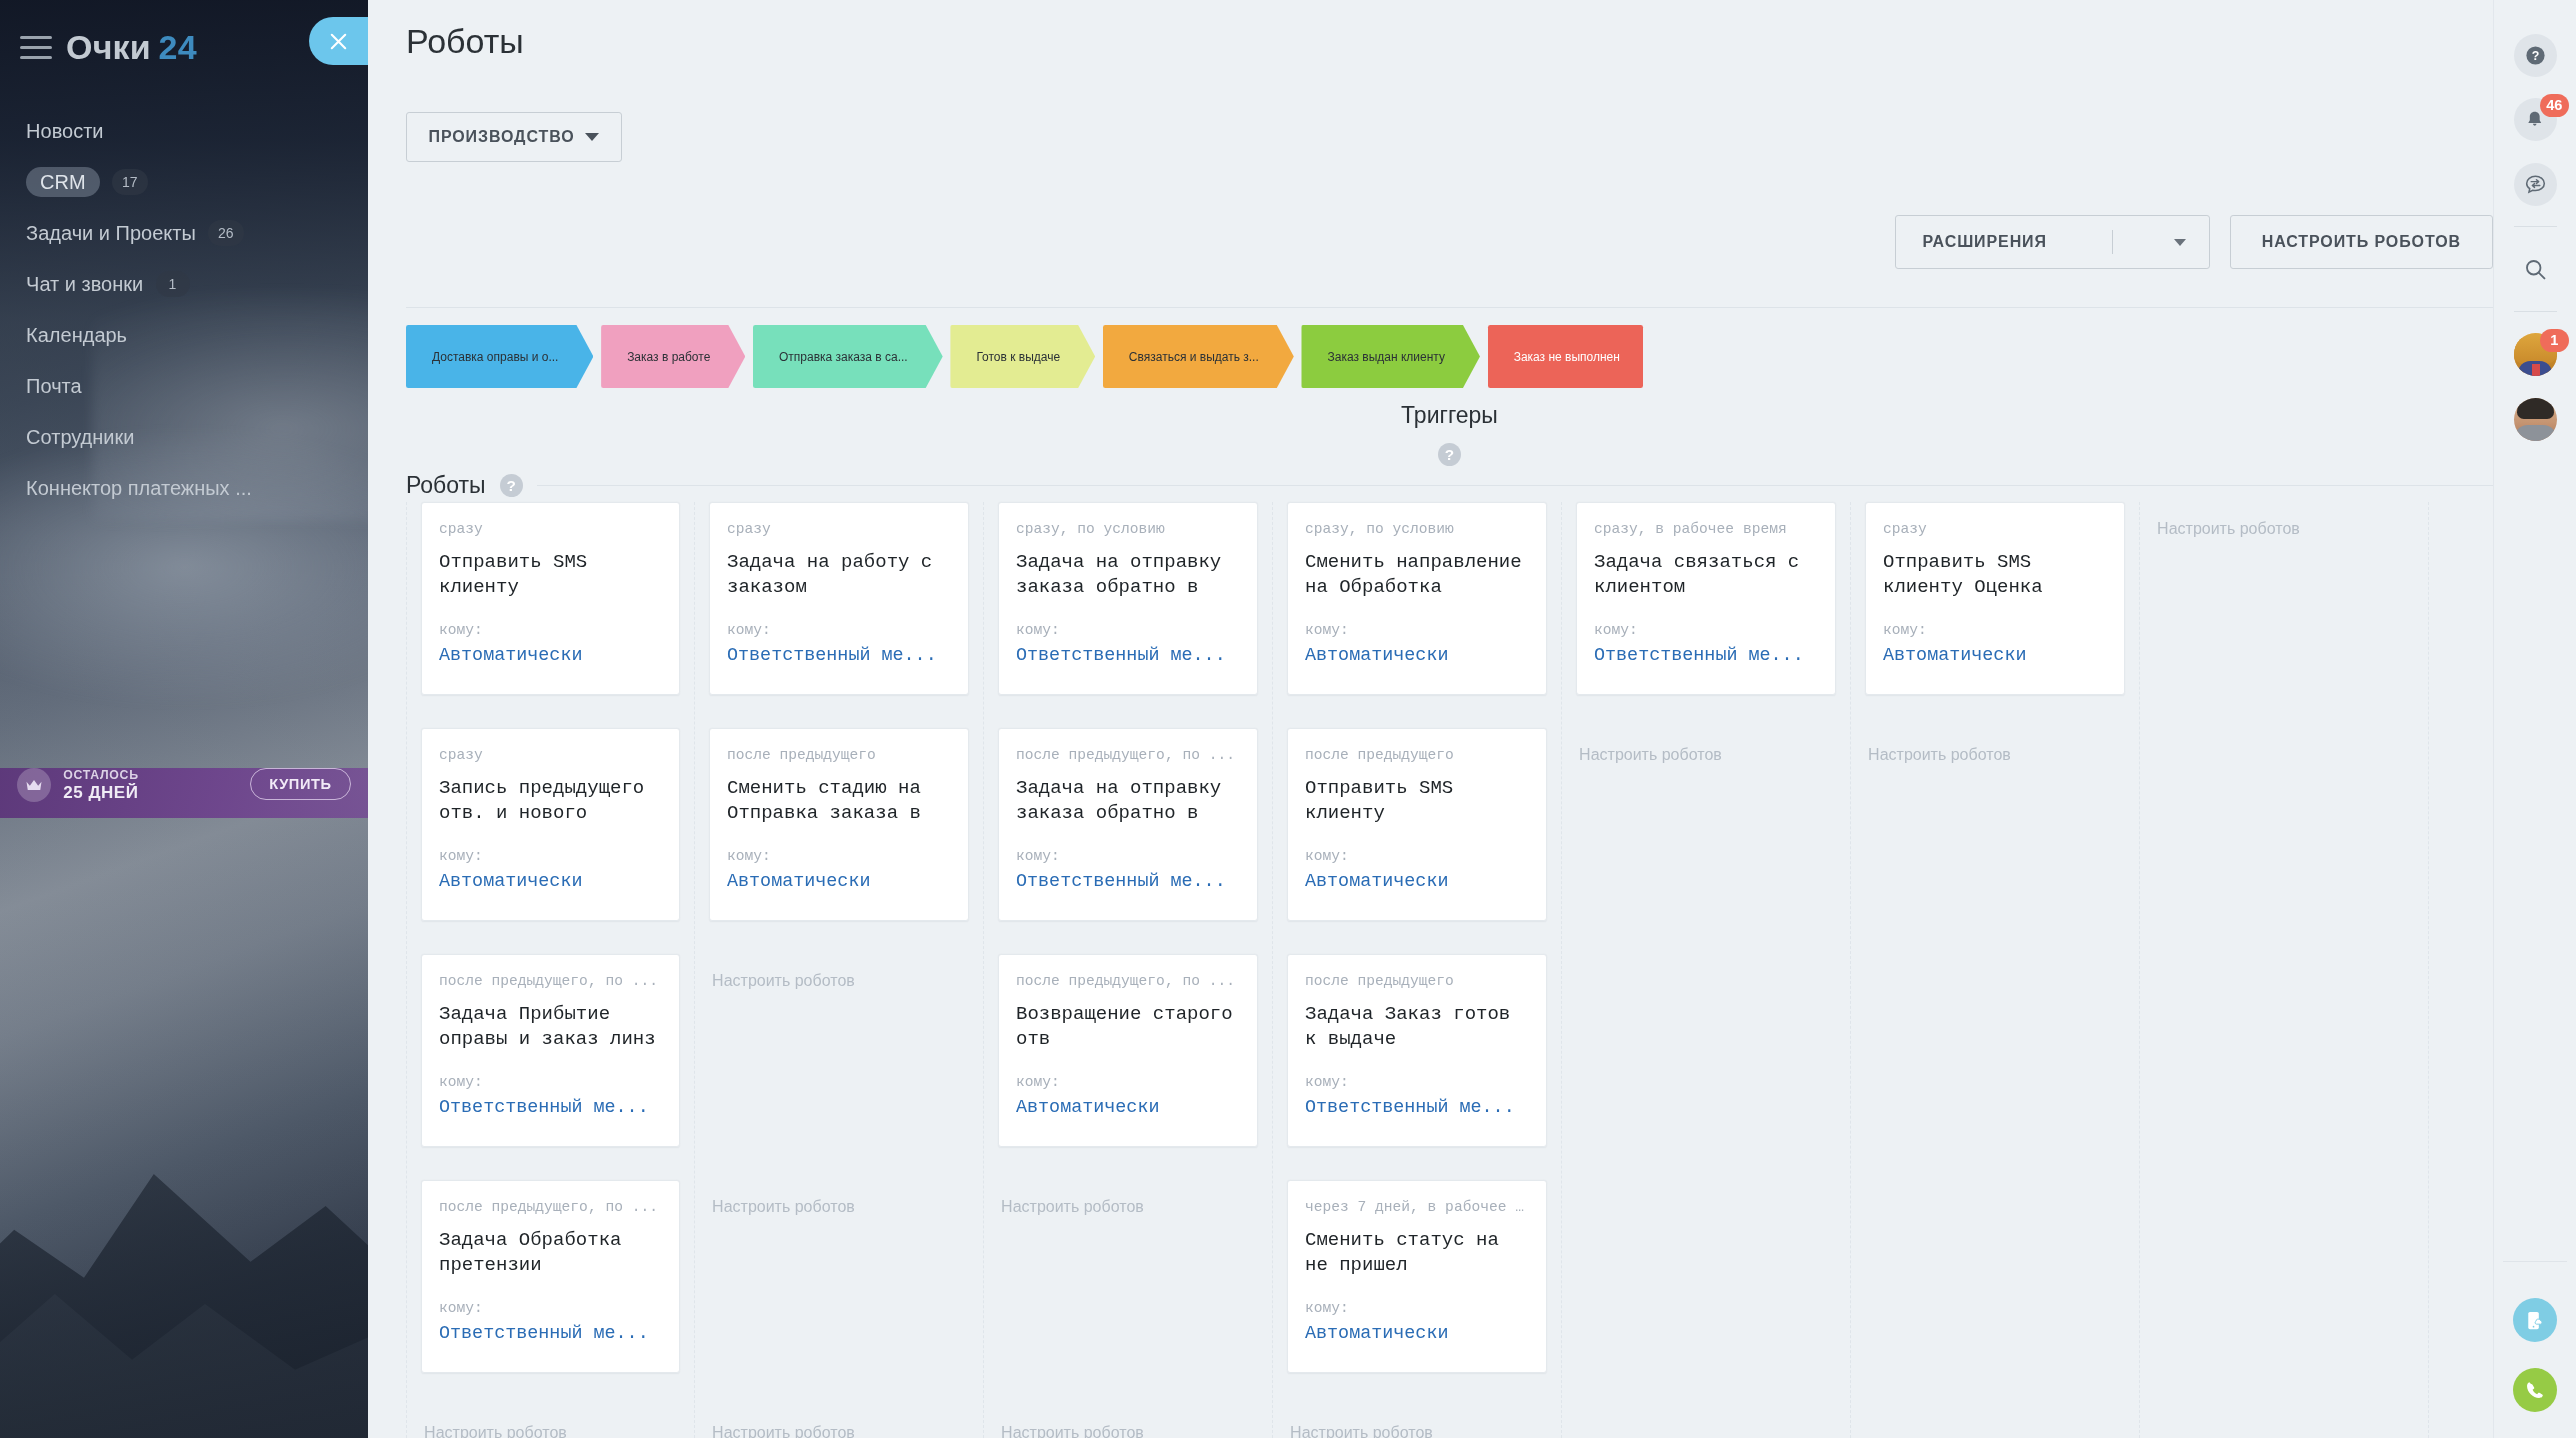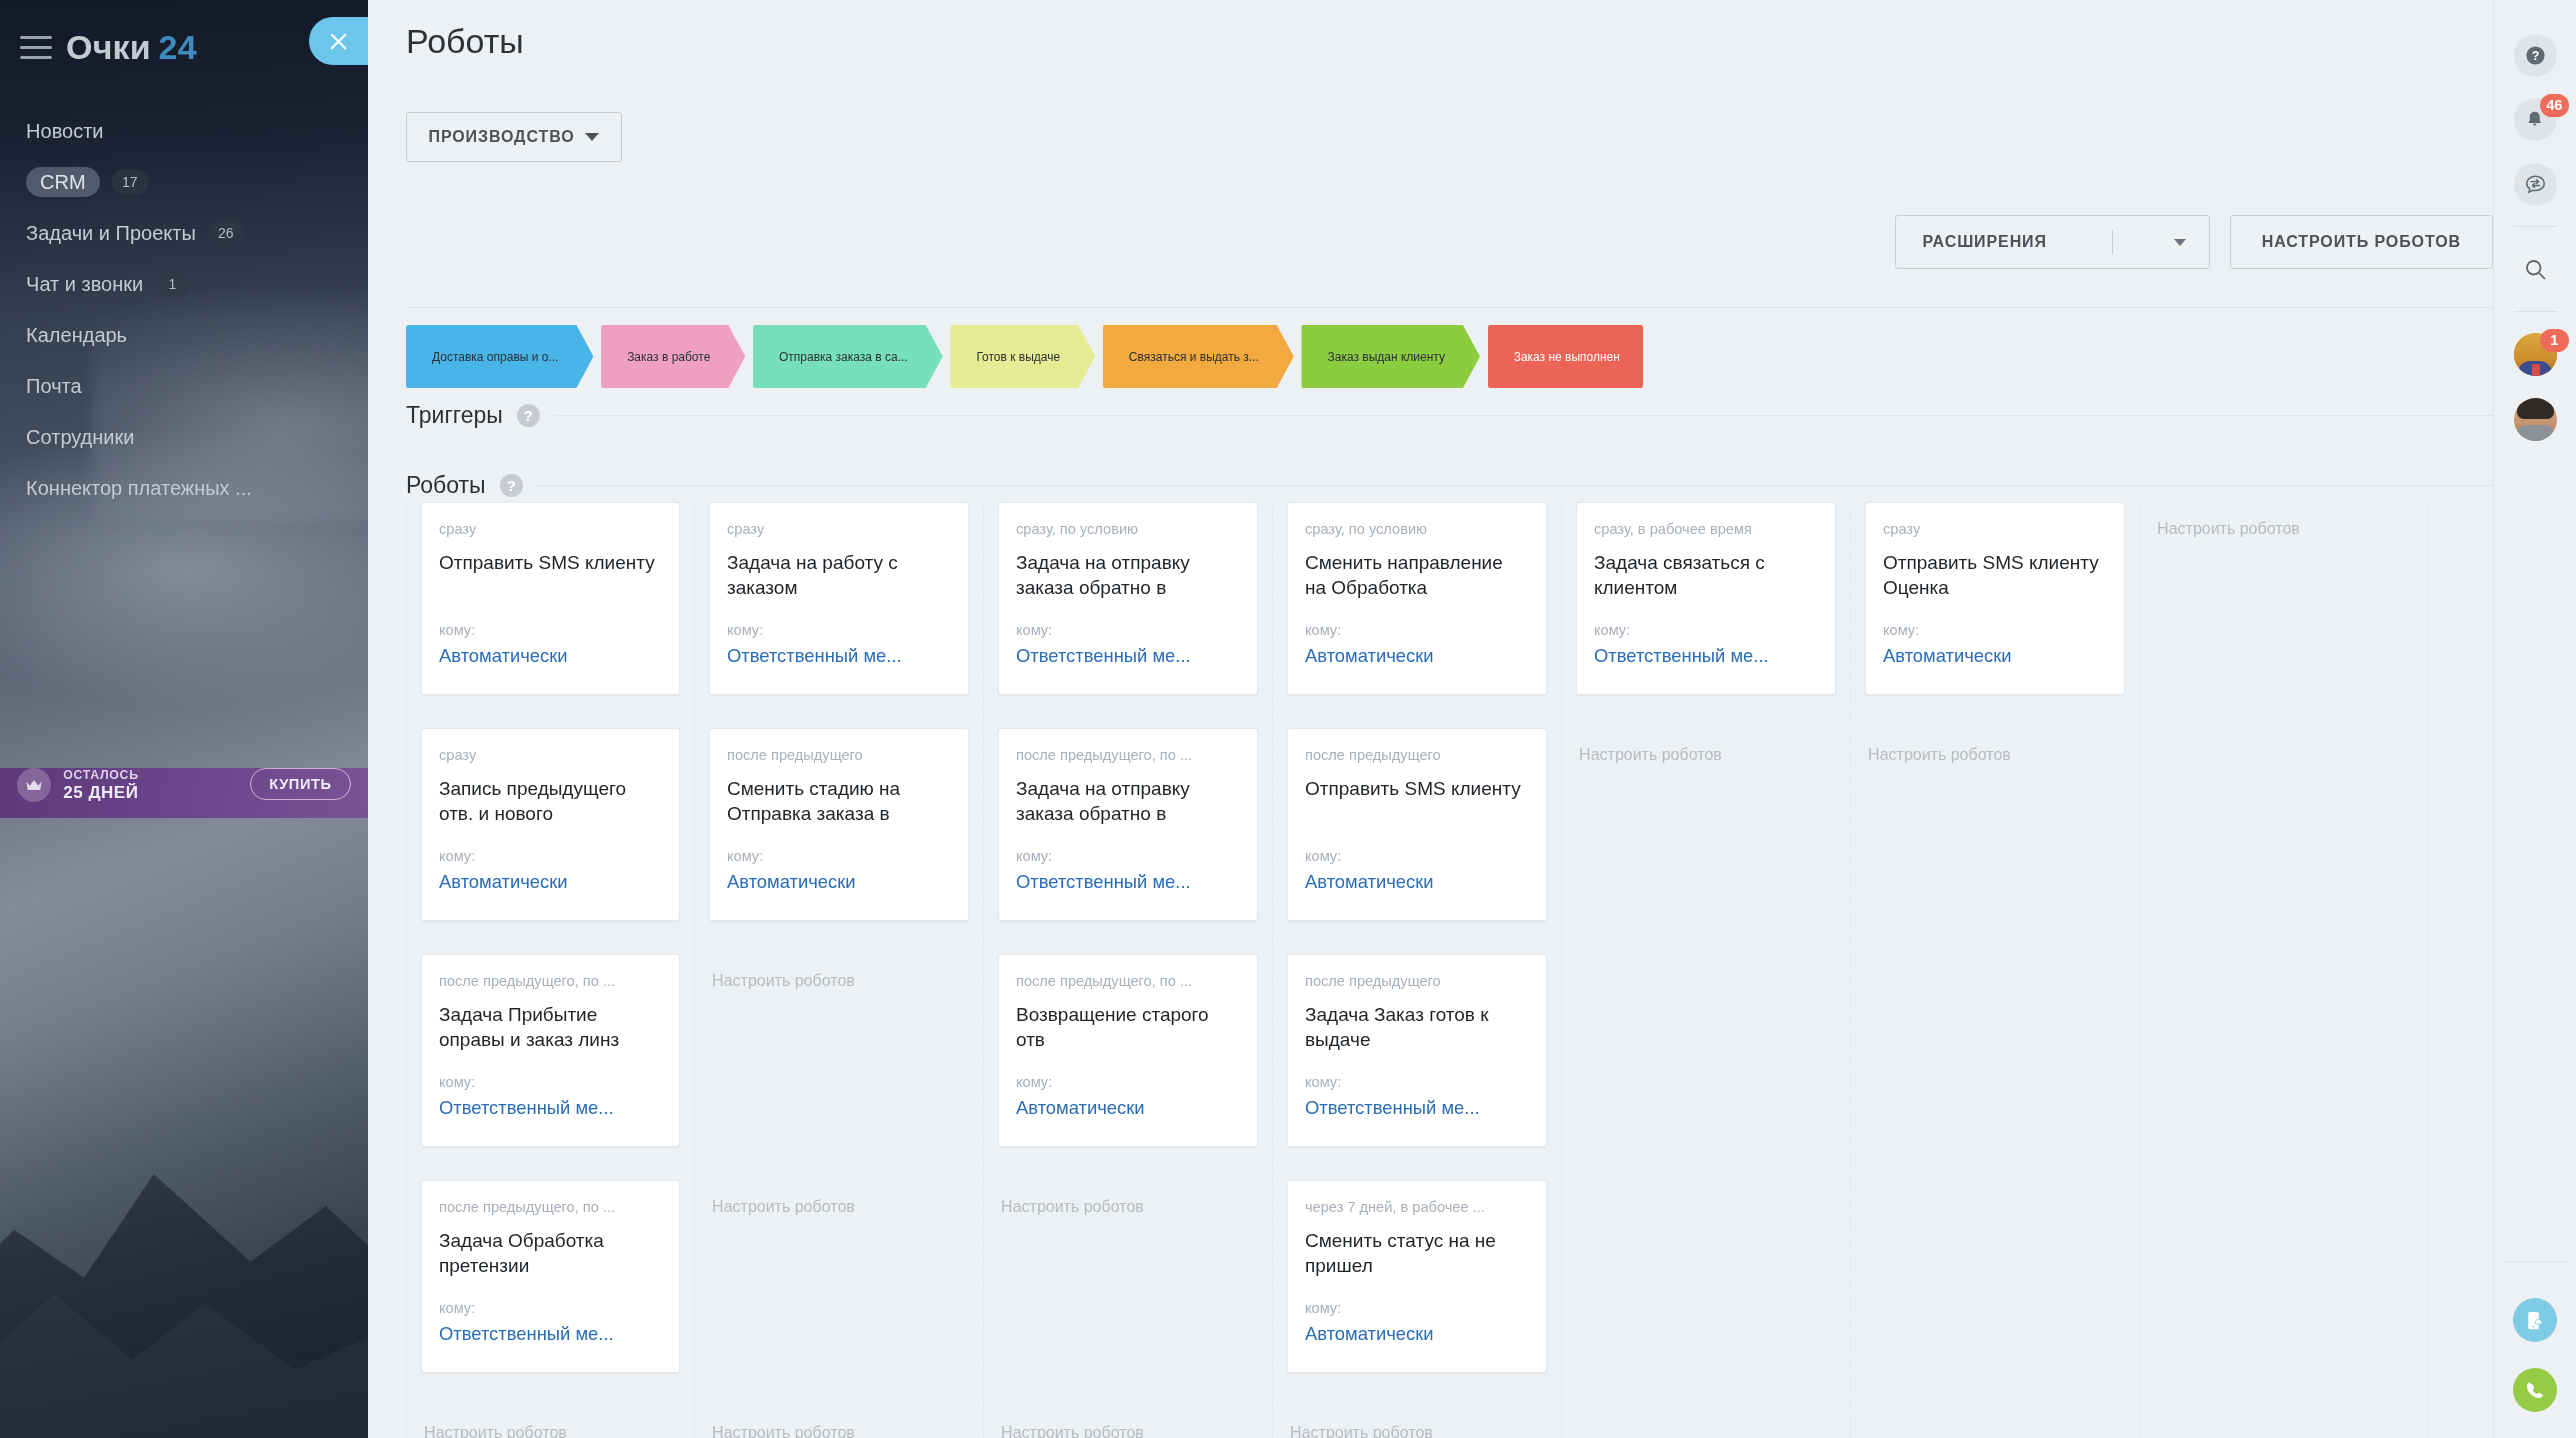--- a/index.html
+++ b/index.html
@@ -169,21 +169,21 @@
   .col {
     width: 289px; flex: 0 0 289px; position: relative;
     border-right: 0.8px dashed #dfe5ea;
     padding: 0 14px;
   }
   .col:first-child { border-left: 0.8px dashed #dfe5ea; }
   .card {
     background: #fff; border: 0.8px solid #e4e9ed; border-radius: 3.1px;
     box-shadow: 0 0.8px 1.5px rgba(40,50,60,.06);
     height: 193px; margin-bottom: 33px; padding: 18.4px 17px 0 17px;
-    cursor: pointer; overflow: hidden;
+    cursor: pointer; overflow: hidden; font-family: Liberation Mono, monospace;
   }
   .card .when { font-size: 14.6px; color: #a8b0ba; margin-bottom: 12.3px; white-space:nowrap; overflow:hidden; text-overflow:ellipsis; }
   .card .name { font-size: 19px; color: #1f2428; line-height: 1.32; height: 52px; overflow: hidden; }
   .card .kome-label { font-size: 14.6px; color: #a8b0ba; margin-top: 20px; }
   .card .kome-val { font-size: 18.4px; color: #2a6cb5; margin-top: 7.7px; white-space:nowrap; overflow:hidden; text-overflow:ellipsis; }
   .placeholder {
     font-size: 16px; color: #b4bcc5; padding: 18.4px 3.1px 0 3.1px; height: 193px;
     margin-bottom: 33px; cursor:pointer;
   }
 
@@ -328,21 +328,21 @@
   <div id="stages">
       <div class="stage" style="background: rgb(73, 180, 232);">Доставка оправы и о...</div>
       <div class="stage" style="background: rgb(240, 160, 191);">Заказ в работе</div>
       <div class="stage" style="background: rgb(119, 224, 187);">Отправка заказа в са...</div>
       <div class="stage" style="background: rgb(227, 236, 146);">Готов к выдаче</div>
       <div class="stage" style="background: rgb(242, 169, 63);">Связаться и выдать з...</div>
       <div class="stage" style="background: rgb(140, 204, 63);">Заказ выдан клиенту</div>
       <div class="stage last" style="background: rgb(236, 100, 88); color: rgb(255, 255, 255);">Заказ не выполнен</div>
     </div>
 
-  <div class="section-head" id="sec-triggers" style="top: 402px;">
+  <div class="section-head" id="sec-triggers" style="top: 402px; flex-direction: column;">
     <span class="title">Триггеры</span>
     <span class="help-dot">?</span>
     <span class="rule"></span>
   </div>
 
   <div class="section-head" id="sec-robots" style="top: 472px;">
     <span class="title">Роботы</span>
     <span class="help-dot">?</span>
     <span class="rule"></span>
   </div>

